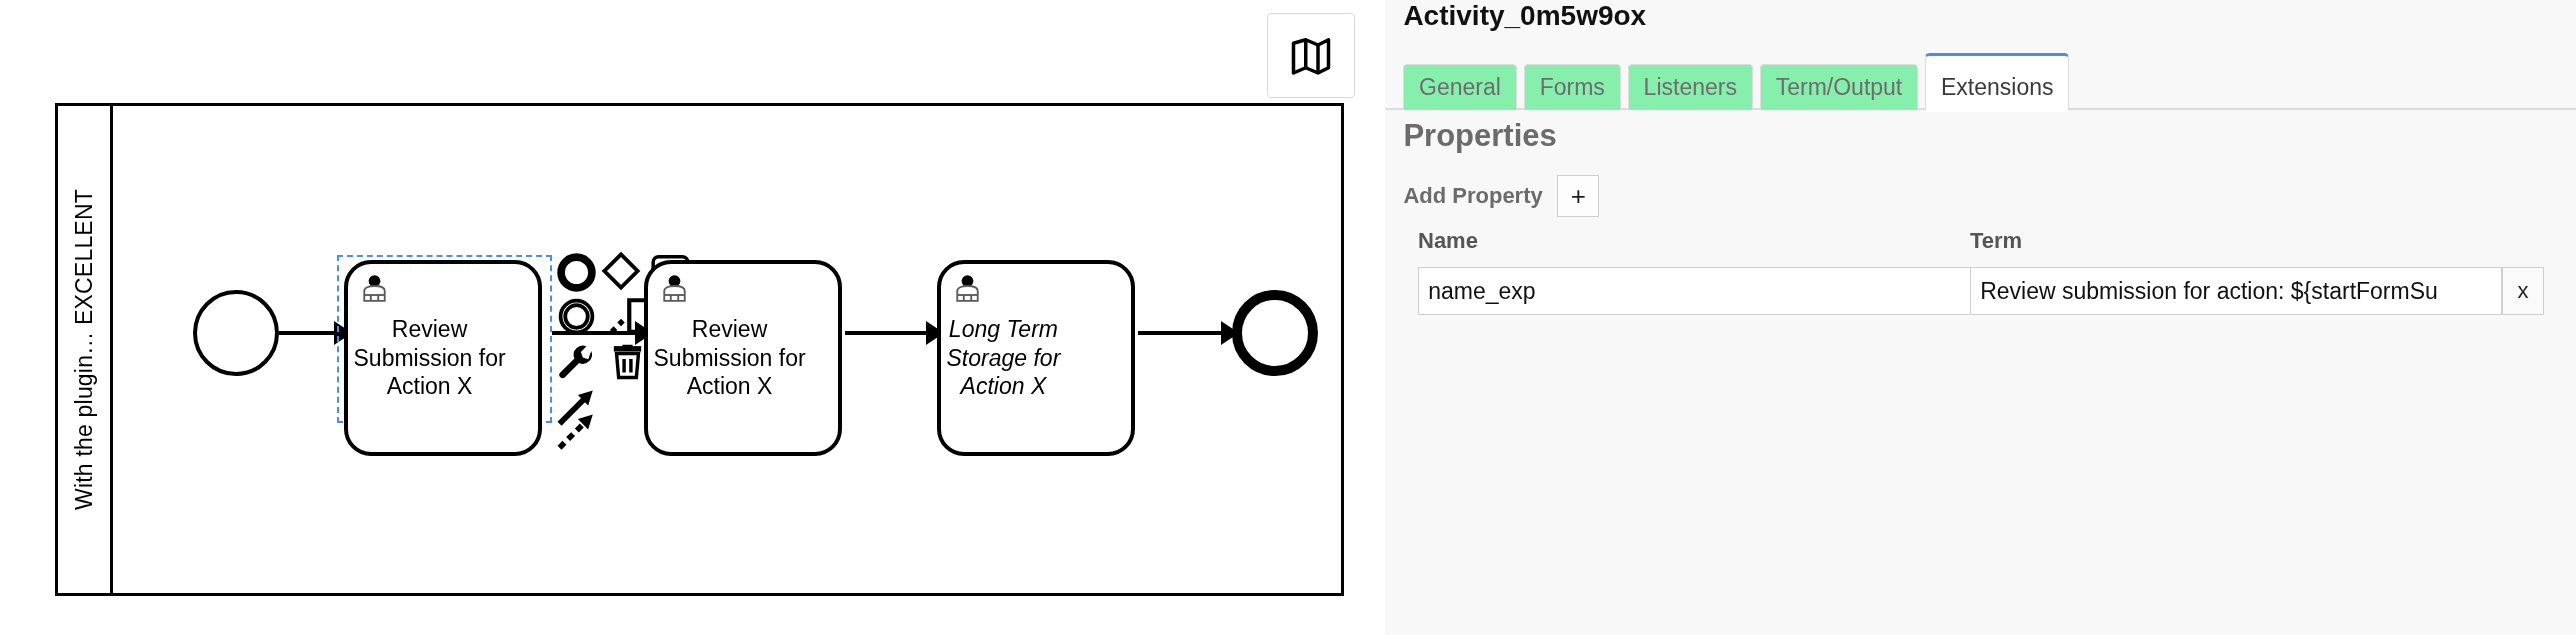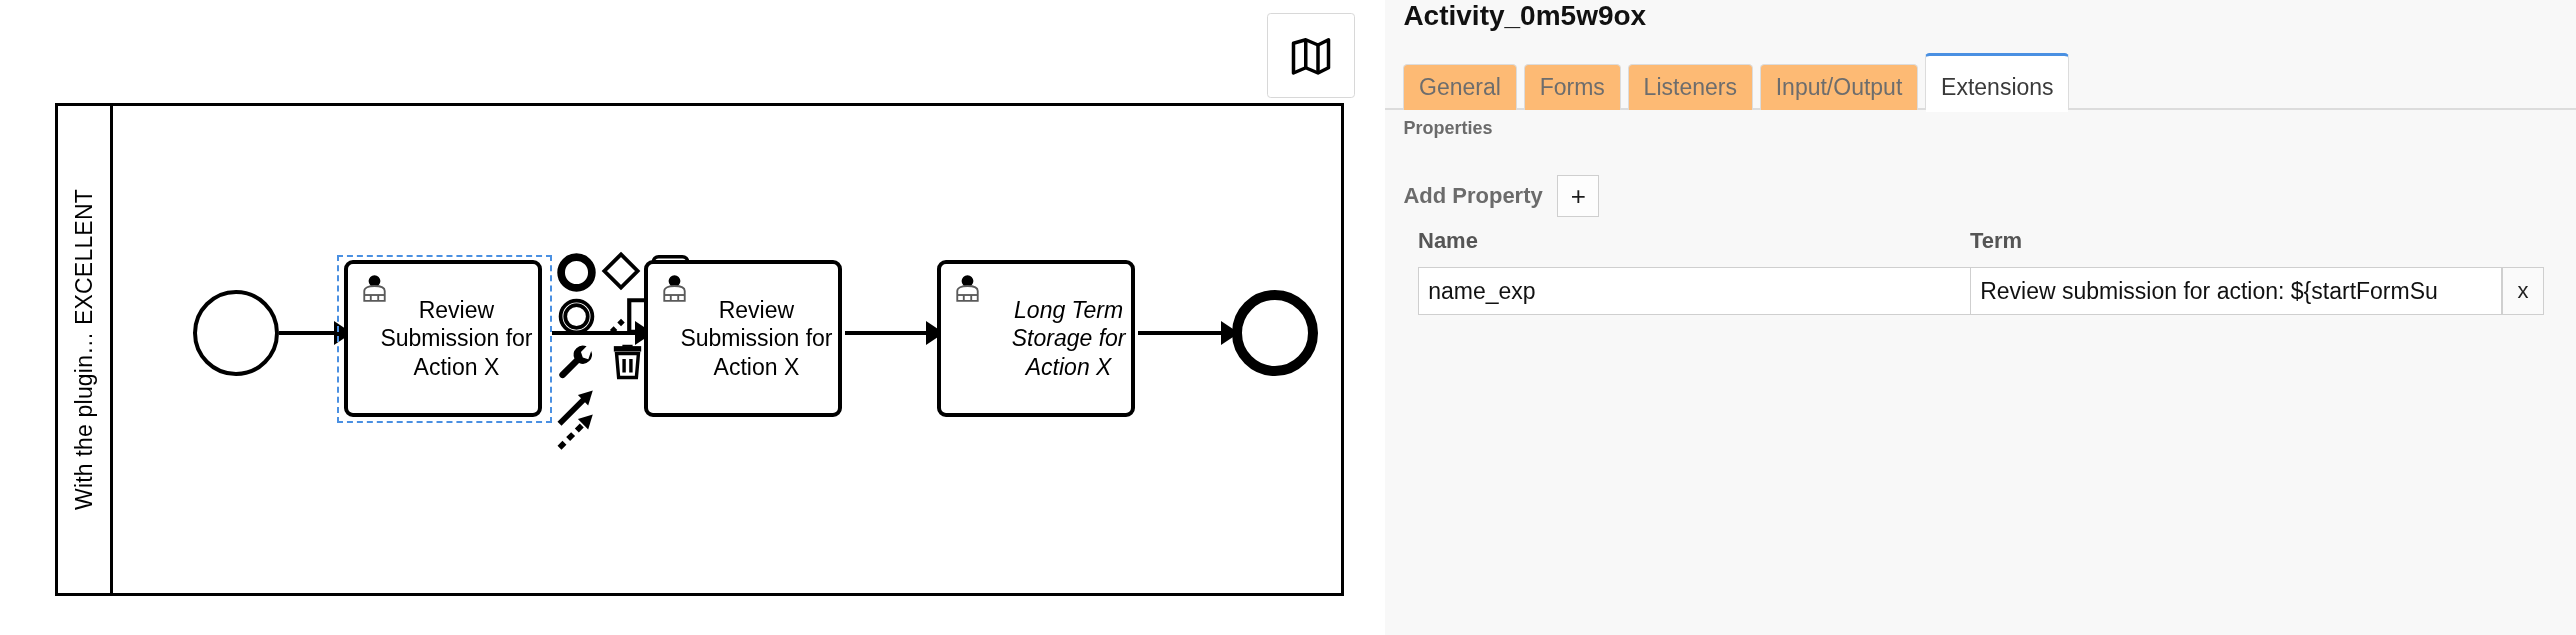--- a/index.html
+++ b/index.html
@@ -96,27 +96,27 @@
     position: absolute;
     text-align: center;
     font-size: 23px;
     line-height: 28.5px;
     color: #000;
     white-space: pre-line;
     width: 212px;
   }
 
   .task {
-    width: 198px; height: 157px;
+    width: 198px; height: 196px;
     border: 4.6px solid #000;
-    border-radius: 9px;
+    border-radius: 27px;
     background: #fff;
     display: flex;
     align-items: center;
-    justify-content: flex-end;
+    justify-content: flex-start;
   }
   .task-label {
     font-size: 23px;
     line-height: 28.5px;
     text-align: center;
     color: #000;
     white-space: pre-line;
     padding: 0 5.5px;
   }
   .task-type-icon {
@@ -187,21 +187,21 @@
     left: -18.4px;
     right: -1197px;
     bottom: 0;
     height: 1.8px;
     background: #dcdcdc;
   }
   .tab {
     position: relative;
     font-size: 23px;
     color: #6d6d6d;
-    background: #fdba74;
+    background: #86efac;
     border: 0.9px solid #dcdcdc;
     border-bottom: none;
     border-radius: 4.6px 4.6px 0 0;
     padding: 9.2px 14.7px 10px 14.7px;
     box-sizing: border-box;
     line-height: 26px;
     white-space: nowrap;
     z-index: 2;
   }
   .tab.active {
@@ -215,21 +215,21 @@
     position: absolute;
     left: 0; right: 0; bottom: -1.8px;
     height: 2.8px;
     background: #ffffff;
   }
 
   .section-heading {
     position: absolute;
     left: 18.4px;
     top: 118px;
-    font-size: 18px;
+    font-size: 31px;
     font-weight: bold;
     color: #6b6b6b;
   }
   .add-property-row {
     position: absolute;
     left: 18.4px;
     top: 175px;
     display: flex;
     align-items: center;
     gap: 14.7px;
@@ -444,21 +444,21 @@
   </div>
 
   <div class="props-pane">
 
     <div class="props-title">Activity_0m5w9ox</div>
 
     <div class="tabbar">
       <div class="tab">General</div>
       <div class="tab">Forms</div>
       <div class="tab">Listeners</div>
-      <div class="tab">Input/Output</div>
+      <div class="tab">Term/Output</div>
       <div class="tab active">Extensions</div>
     </div>
 
     <div class="section-heading">Properties</div>
 
     <div class="add-property-row">
       <div class="add-property-label">Add Property</div>
       <div class="add-btn">+</div>
     </div>
 

